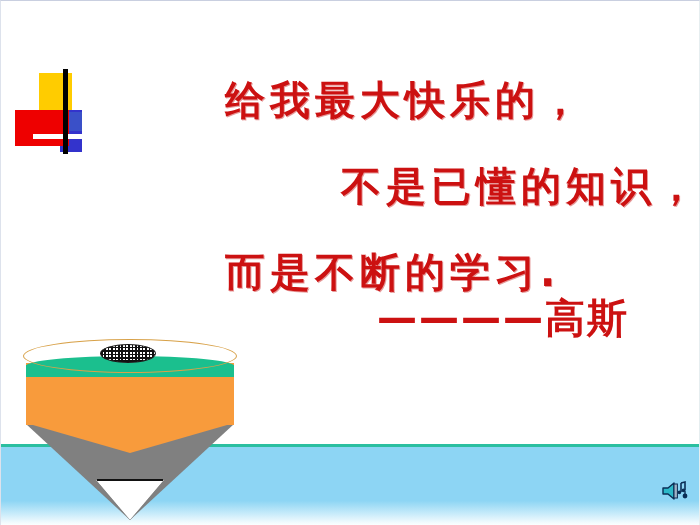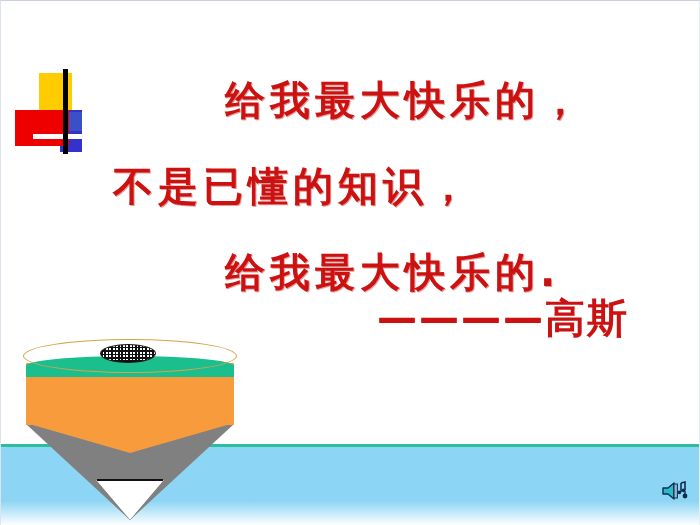--- a/index.html
+++ b/index.html
@@ -49,21 +49,21 @@
     font-weight: bold;
     font-size: 40px;
     letter-spacing: 5px;
     line-height: 86px;
     height: 86px;
     white-space: nowrap;
     text-shadow: 1px 1px 0 rgba(200,30,30,0.45);
     margin-left: 28px;
   }
   .poem-l1 { padding-left: 196px; }
-  .poem-l2 { padding-left: 84px; }
+  .poem-l2 { padding-left: 84px; text-align: right; }
   .poem-l3 { padding-left: 196px; }
   #attribution {
     position: absolute;
     left: 0;
     top: 290px;
     width: 684px;
     padding-left: 376px;
     color: #CC1111;
     font-family: "DejaVu Sans", "Liberation Sans", sans-serif;
     font-weight: bold;
@@ -200,21 +200,21 @@
     <div class="blk logo-blue-1"></div>
     <div class="blk logo-blue-2"></div>
     <div class="blk logo-red"></div>
     <div class="blk logo-wht-h"></div>
     <div class="blk logo-bar"></div>
   </div>
 
   <div id="poem">
     <div class="poem-line poem-l1">给我最大快乐的，</div>
     <div class="poem-line poem-l2">不是已懂的知识，</div>
-    <div class="poem-line poem-l3">给我最大快乐的.</div>
+    <div class="poem-line poem-l3">而是不断的学习.</div>
   </div>
   <div id="attribution">————高斯</div>
 
   <div id="water">
     <div id="water-top-line"></div>
     <div id="water-body"></div>
   </div>
 
   <div id="funnel">
     <div id="cone-gray"></div>

